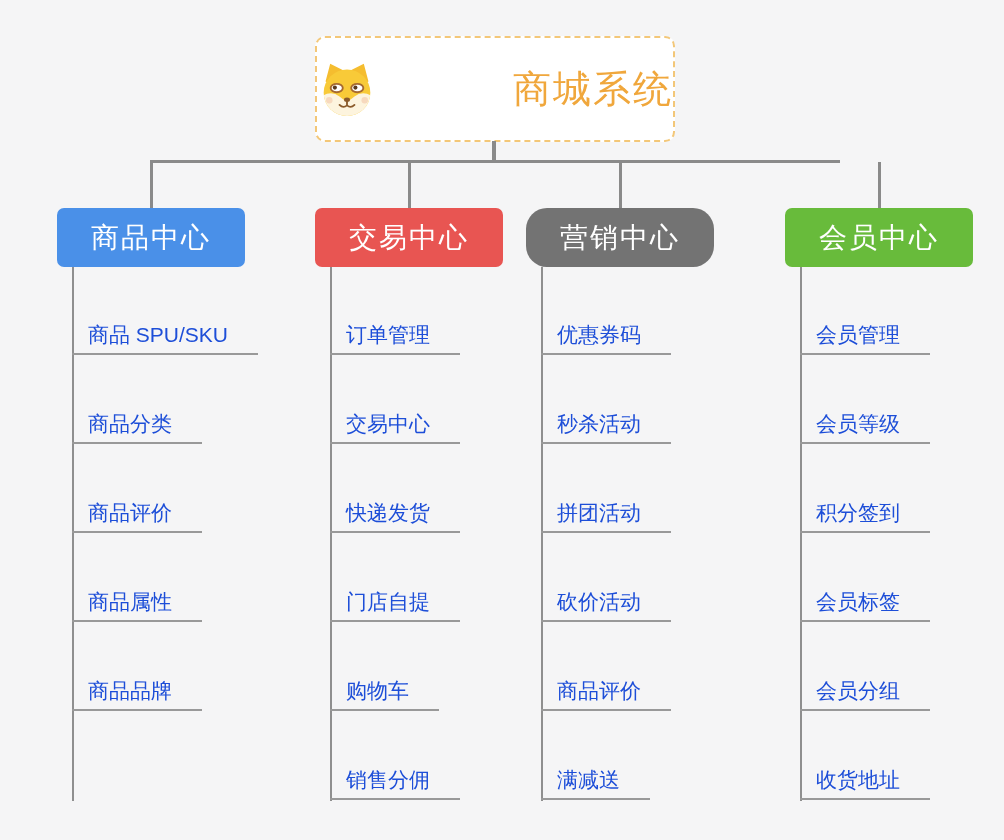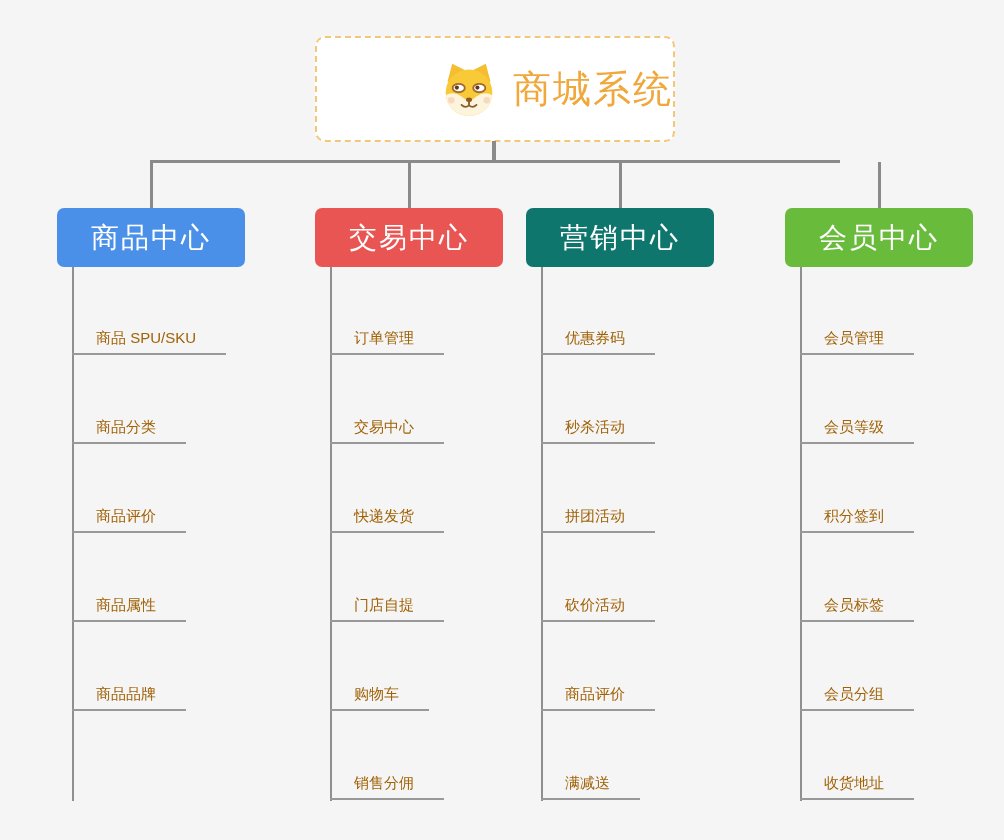--- a/index.html
+++ b/index.html
@@ -11,21 +11,21 @@
   }
   *{box-sizing:border-box;}
   .canvas{position:relative;width:1004px;height:840px;}
 
   
   .root-node{
     position:absolute;left:315px;top:36px;width:360px;height:106px;
     background:#ffffff;
     border:2px dashed #f3c778;
     border-radius:10px;
-    display:flex;align-items:center;justify-content:flex-end;gap:14px;
+    display:flex;align-items:center;justify-content:space-between;gap:14px;
     cursor:pointer;
   }
   .root-icon{display:flex;align-items:center;}
   .root-label{
     font-size:38px;font-weight:400;letter-spacing:2px;
     color:#f0a73c;line-height:1;
   }
 
   
   .line{position:absolute;background:#8a8a8a;}
@@ -47,22 +47,22 @@
     width:fit-content;
     height:89px;
     display:flex;align-items:flex-end;
     border-bottom:2px solid #999999;
     white-space:nowrap;
     cursor:pointer;
   }
   .child:first-child{height:88px;}
   .child span{
     display:inline-block;
-    padding:0 30px 7px 24px;
-    font-size:15px;color:#a16207;line-height:1.1;
+    padding:0 30px 7px 16px;
+    font-size:21px;color:#1d4ed8;line-height:1.1;
   }
 </style>
 </head>
 <body>
 
 <div class="canvas">
 
   <div class="root-node">
     <span class="root-icon">
       <svg width="60" height="56" viewBox="0 0 64 60" xmlns="http://www.w3.org/2000/svg">
@@ -139,21 +139,21 @@
           <div class="child">
             <span>购物车</span>
           </div>
           <div class="child">
             <span>销售分佣</span>
           </div>
         </div>
       </div>
       <div class="branch" style="left: 526px;">
         <div class="drop"></div>
-        <div class="branch-node" style="background: #0f766e;">营销中心</div>
+        <div class="branch-node" style="background: #737373; border-radius: 21px;">营销中心</div>
         <div class="trunk"></div>
         <div class="children">
           <div class="child">
             <span>优惠券码</span>
           </div>
           <div class="child">
             <span>秒杀活动</span>
           </div>
           <div class="child">
             <span>拼团活动</span>

